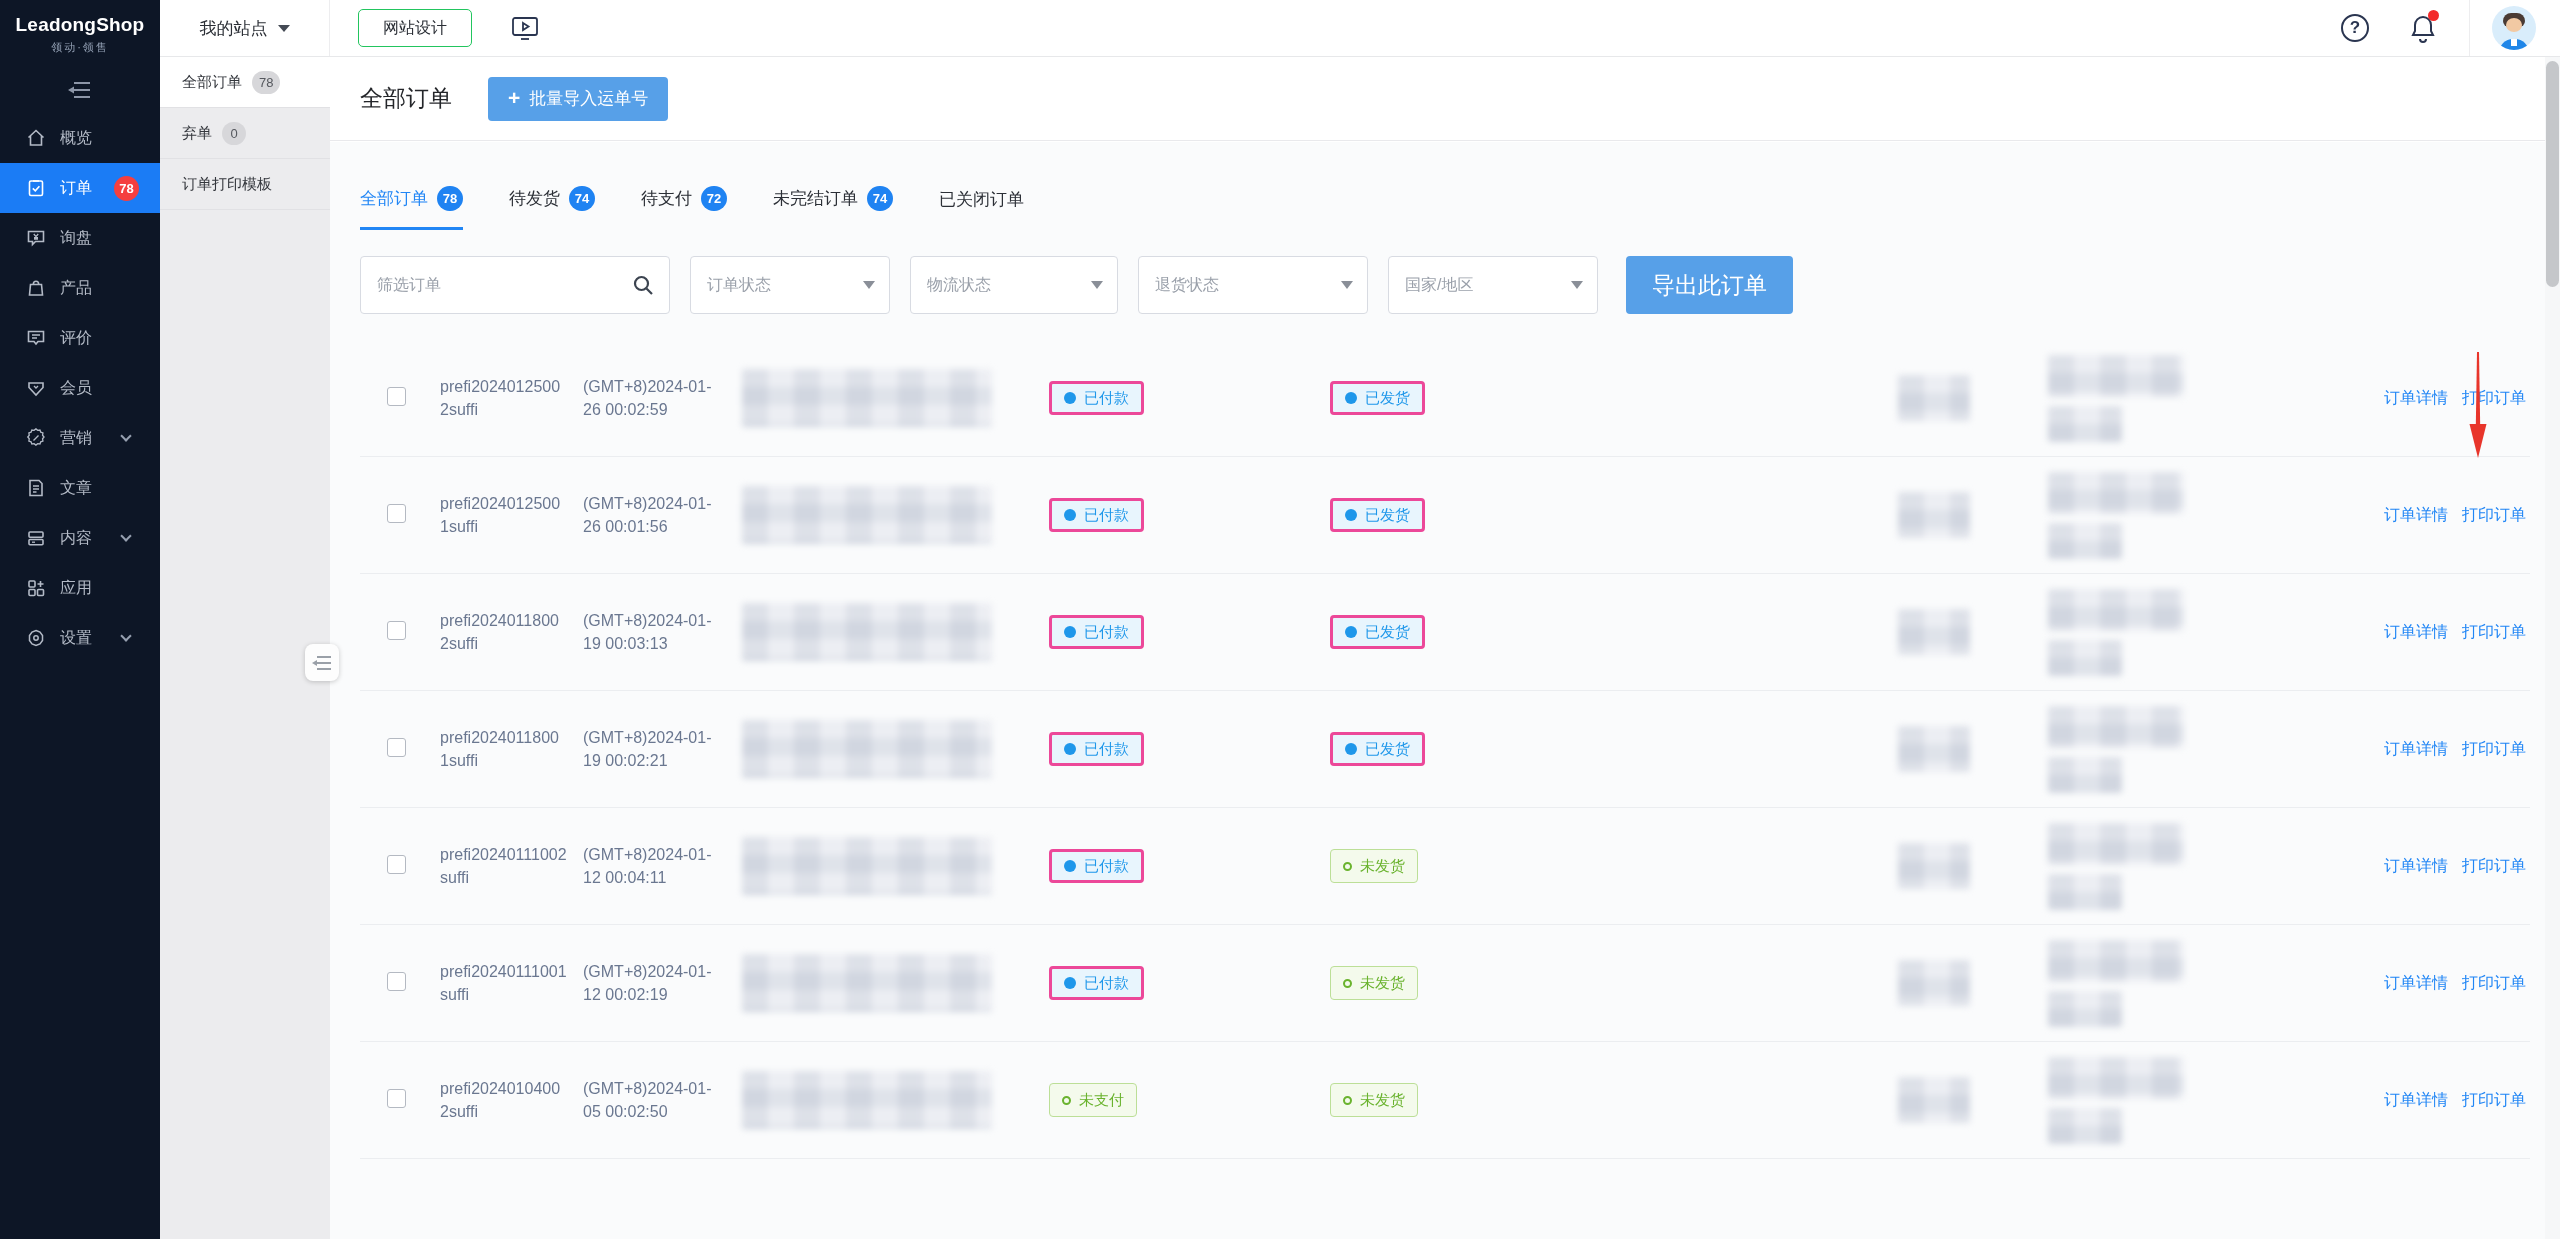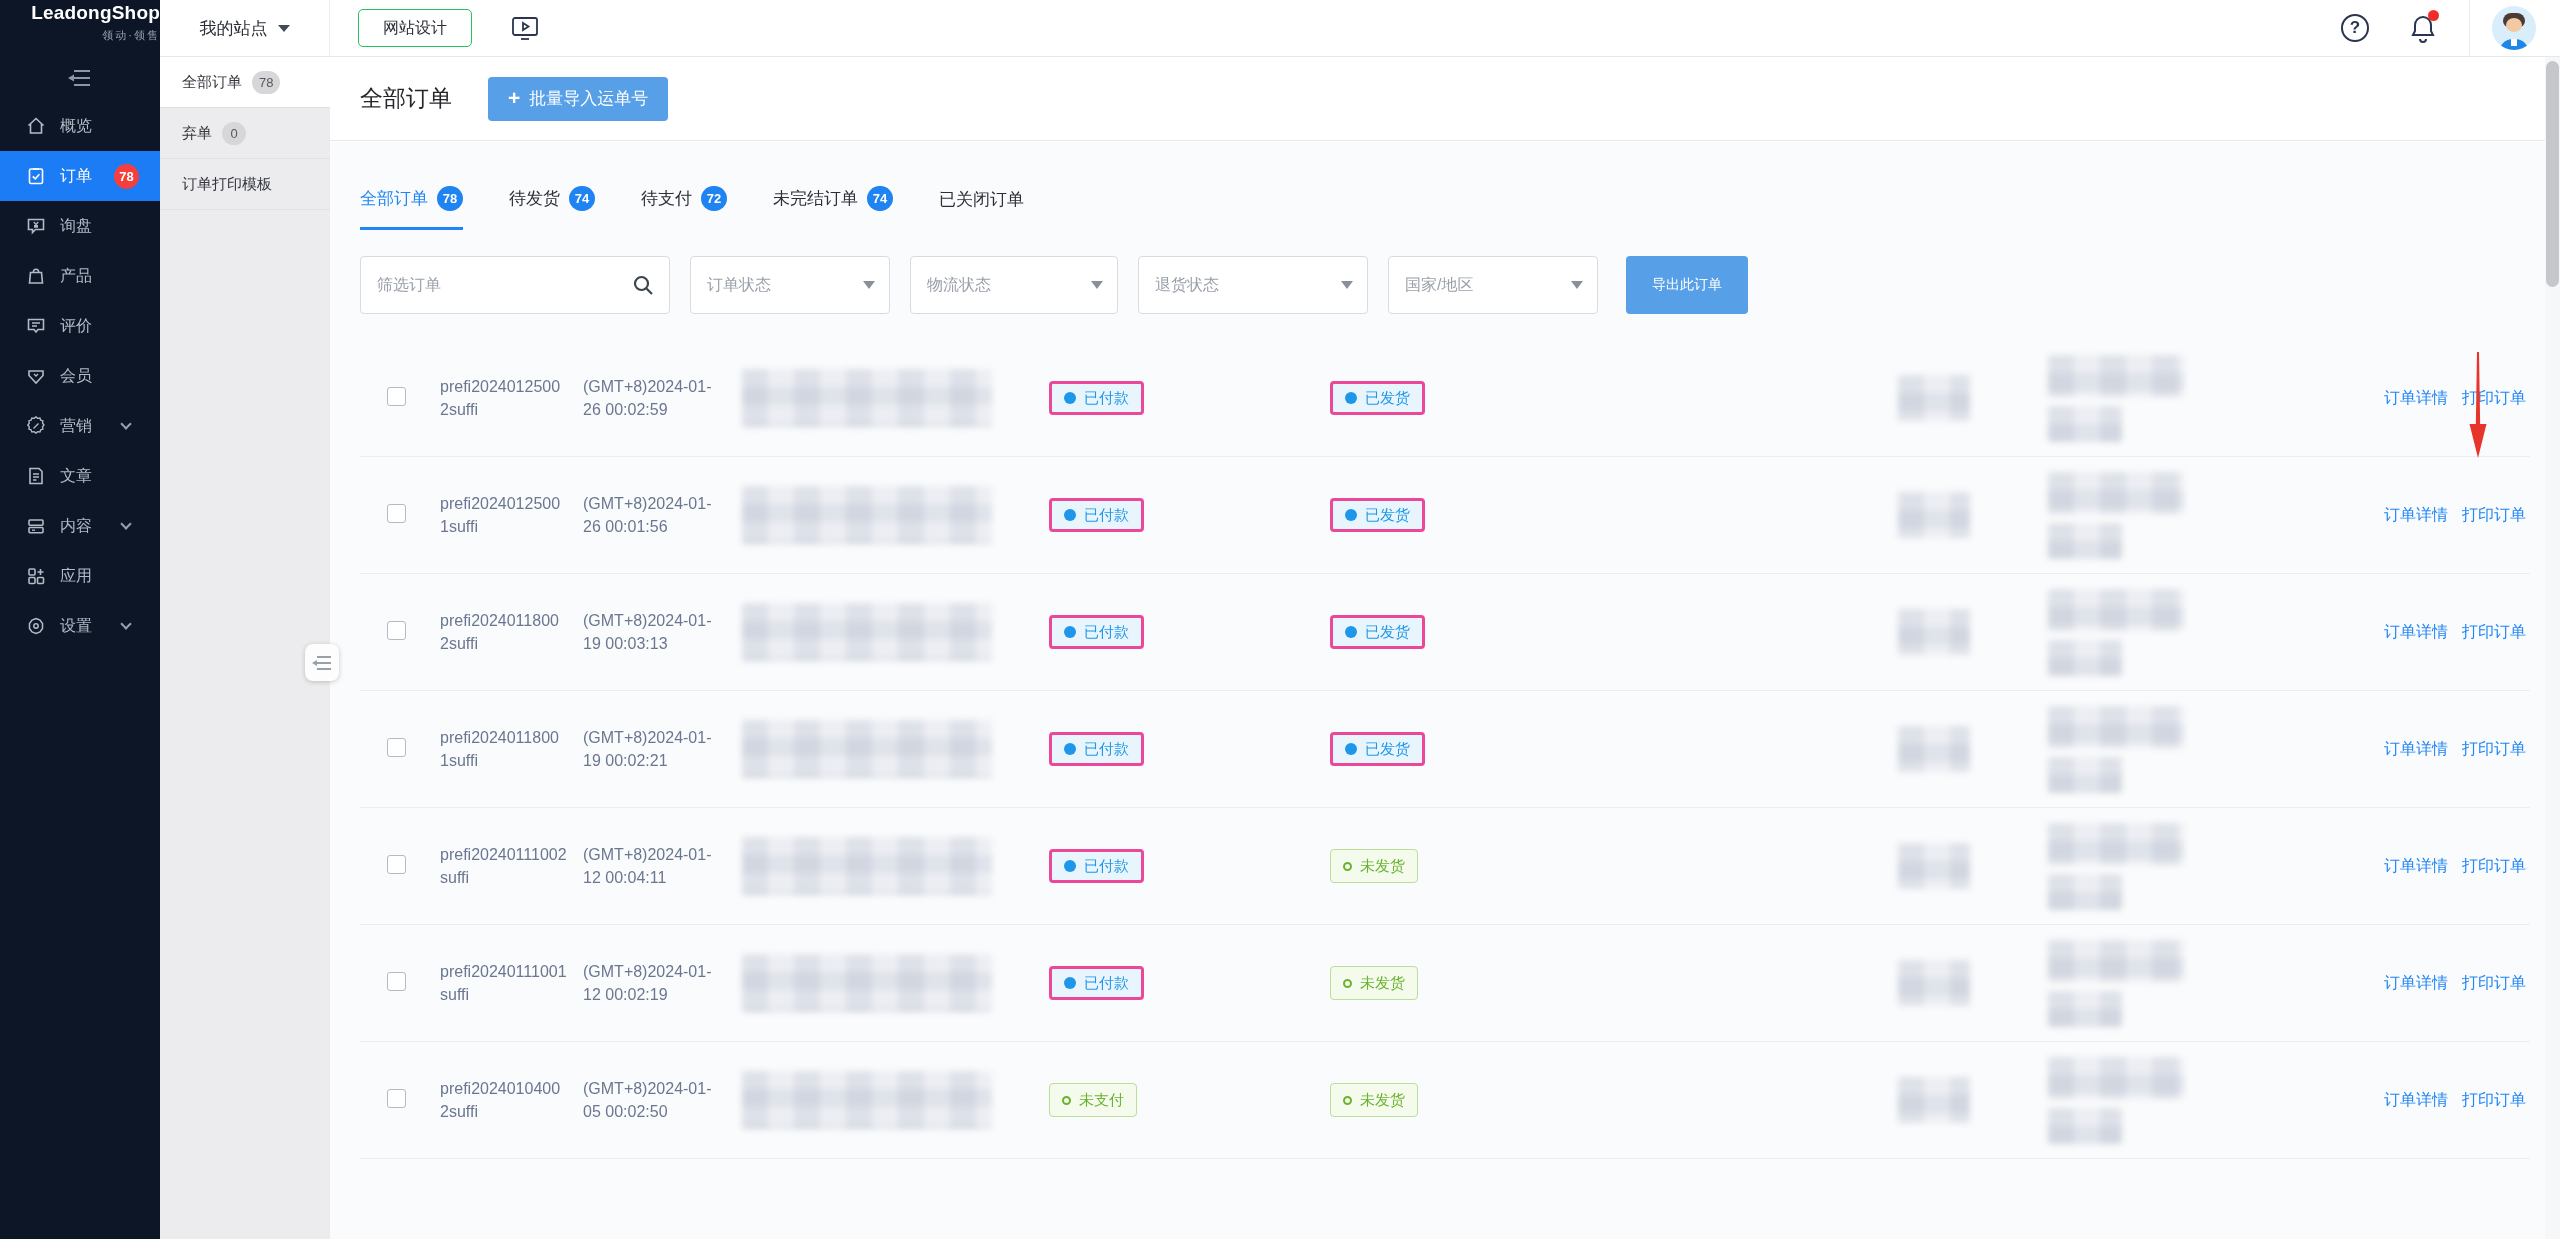--- a/index.html
+++ b/index.html
@@ -2,21 +2,21 @@
 <html><head>
 <meta charset="utf-8">
 <style>
   html,body{margin:0;padding:0;width:2560px;height:1239px;overflow:hidden;
     font-family:"Liberation Sans","DejaVu Sans",sans-serif;background:#fff;
     -webkit-font-smoothing:antialiased;}
   *{box-sizing:border-box;}
 
   
   .sidebar{position:absolute;left:0;top:0;width:160px;height:100%;background:#0d1626;z-index:40;}
-  .logo{padding-top:2px;text-align:right;color:#fff;}
+  .logo{padding-top:14px;text-align:center;color:#fff;}
   .logo-title{font-size:19px;font-weight:bold;letter-spacing:.2px;}
   .logo-sub{font-size:11px;color:#93a0b4;margin-top:4px;letter-spacing:2px;}
   .collapse-top{margin:26px auto 6px;width:24px;height:18px;color:#8d96a8;display:block;}
   .menu{margin-top:14px;}
   .menu-item{position:relative;height:50px;display:flex;align-items:center;padding-left:26px;
     color:#b3bac6;font-size:16px;gap:14px;cursor:pointer;}
   .menu-item.active{background:#1b7cf5;color:#fff;}
   .mi-icon{width:20px;height:20px;flex:0 0 20px;display:flex;align-items:center;justify-content:center;}
   .mi-badge{margin-left:8px;background:#f53f3f;color:#fff;font-size:13px;font-weight:bold;
     min-width:25px;height:25px;border-radius:13px;display:inline-flex;align-items:center;justify-content:center;padding:0 5px;}
@@ -80,21 +80,21 @@
     display:flex;align-items:center;}
   .f-box input{border:none;outline:none;background:transparent;font-size:16px;color:#333;width:100%;
     padding:0 16px;font-family:inherit;}
   .f-box input::placeholder{color:#9aa0aa;}
   .f-search{width:310px;}
   .f-search .mag{position:absolute;right:14px;top:16px;color:#3c4450;}
   .f-time{width:240px;}
   .f-select{height:58px;background:#fff;border:1px solid #d8dbe2;border-radius:4px;display:flex;
     align-items:center;justify-content:space-between;padding:0 14px 0 16px;font-size:16px;color:#9aa0aa;cursor:pointer;}
   .sel-caret{width:0;height:0;border-left:6px solid transparent;border-right:6px solid transparent;border-top:8px solid #8a8f98;}
-  .export-btn{height:58px;background:#57a0e8;border:none;border-radius:4px;color:#fff;font-size:14px;
+  .export-btn{height:58px;background:#57a0e8;border:none;border-radius:4px;color:#fff;font-size:23px;
     padding:0 26px;margin-left:8px;cursor:pointer;}
 
   
   .table{margin:26px 30px 0;position:relative;
     --cols:80px 143px 159px 155px 152px 281px 285px 283px 150px 154px 150px minmax(0,1fr);}
   .thead{display:grid;grid-template-columns:var(--cols);background:#eff1f4;height:47px;align-items:center;
     font-weight:bold;font-size:16px;color:#24262a;}
   .th{padding-right:8px;display:flex;align-items:center;}
   .cb-cell{padding-left:27px;}
   .checkbox{width:19px;height:19px;border:1px solid #b4b9c2;border-radius:3px;background:#fff;display:inline-block;cursor:pointer;}

